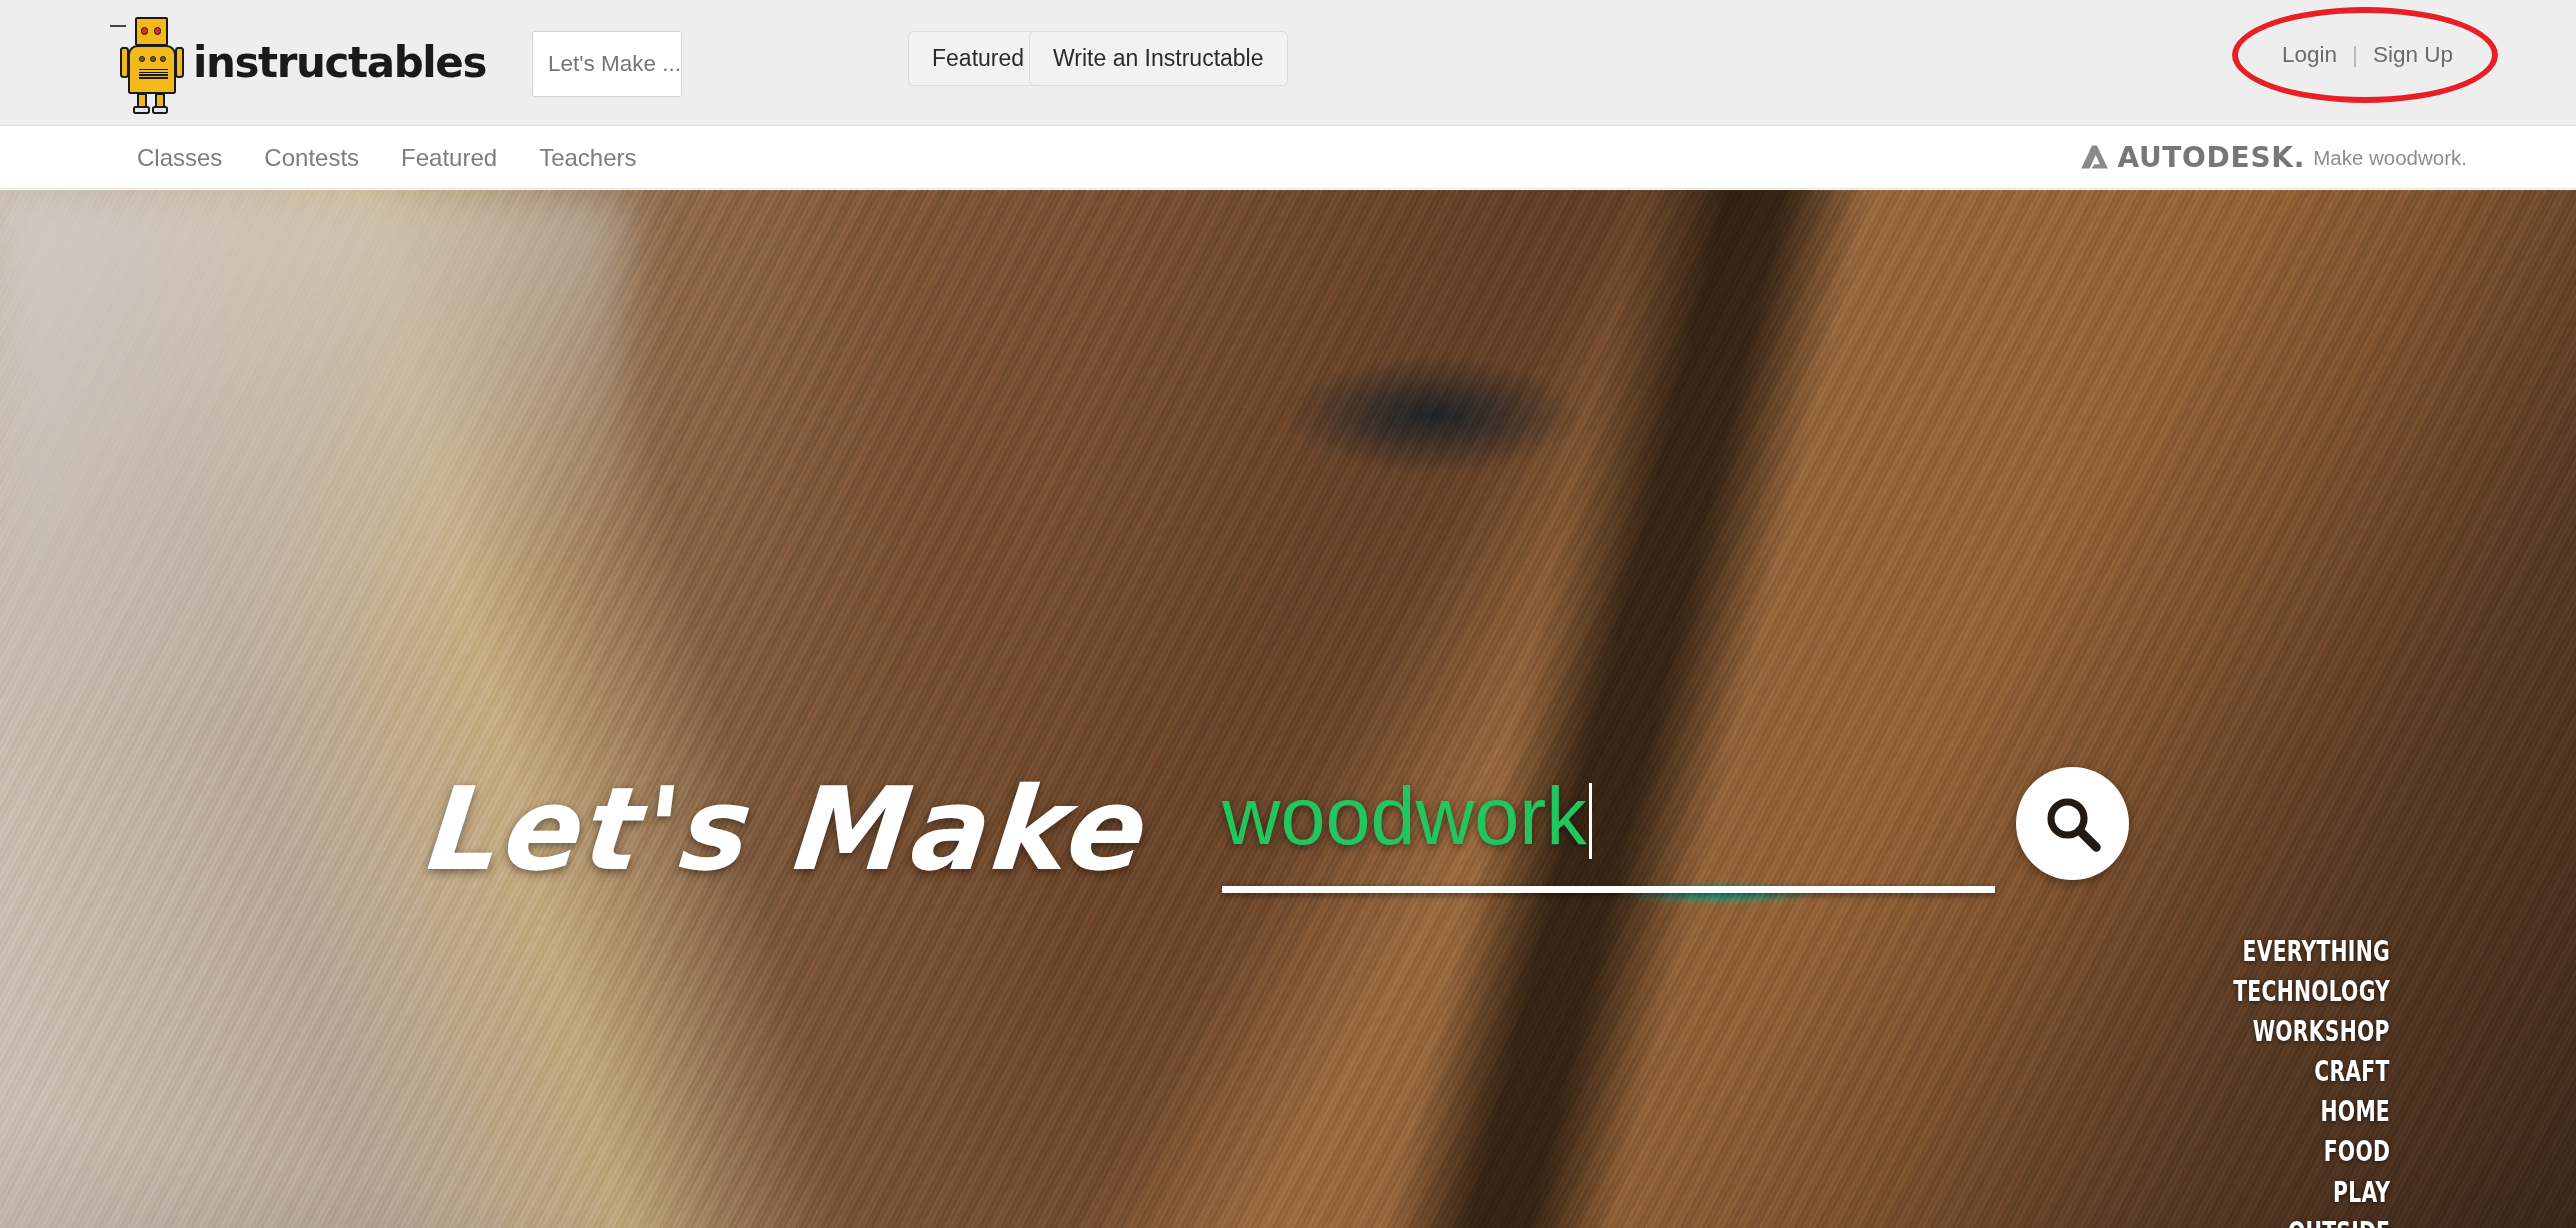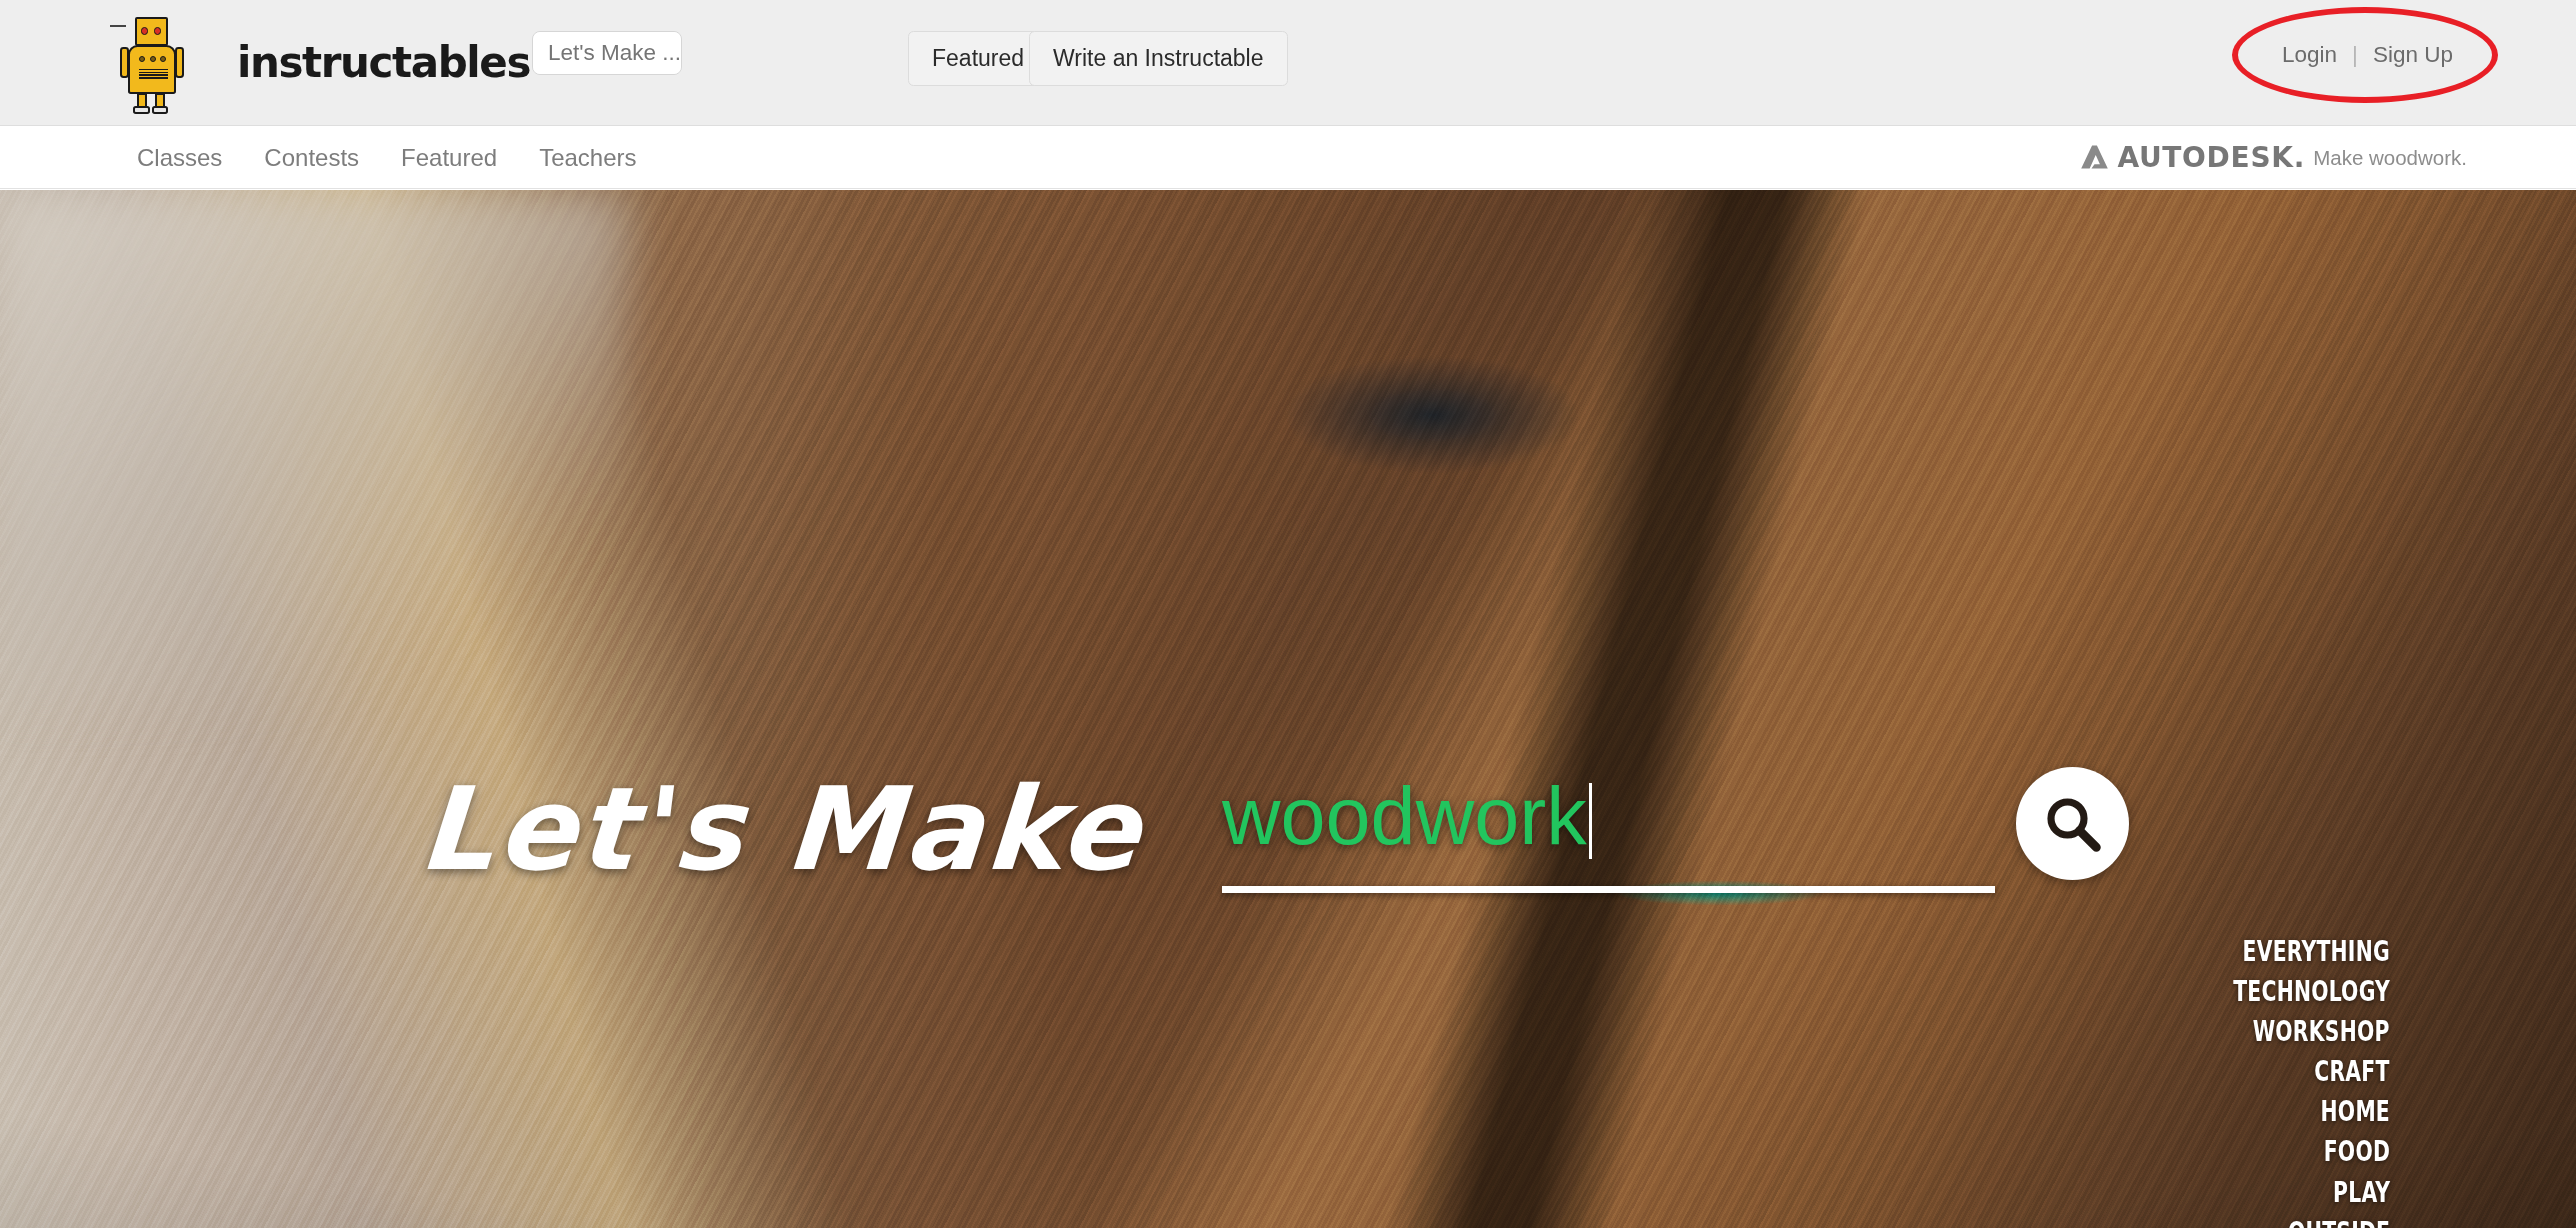--- a/index.html
+++ b/index.html
@@ -72,29 +72,29 @@
   .robot-leg.r{ left:34px; }
   .robot-foot{
     position:absolute; top:94px; width:16.4px; height:8.2px;
     background:#e8e8e8; border:2px solid #1a1a1a; border-radius:2.7px;
   }
   .robot-foot.l{ left:12.3px; }
   .robot-foot.r{ left:31px; }
   .logo-text{
     font-family:"DejaVu Sans", sans-serif;
     font-weight:bold; font-size:42px; letter-spacing:-1.4px;
-    color:#1a1a1a; white-space:nowrap;margin-left:44px;
+    color:#1a1a1a; white-space:nowrap;
   }
 
   
   .hdr-search{
     position:absolute; left:532px; top:31px;
-    width:150px; height:44px;
+    width:150px; height:66px;
     display:flex;
-    border:0.7px solid #d6d6d6; border-radius:8px;
+    border:0.7px solid #d6d6d6; border-radius:3px;
     background:#ffffff; overflow:hidden;
   }
   .hdr-search-input{
     flex:1; border:none; outline:none;
     font-size:22.5px; color:#999; padding:0 15px;
     font-family:"Liberation Sans", sans-serif;
     background:#ffffff;
   }
 
   .hdr-btn{

